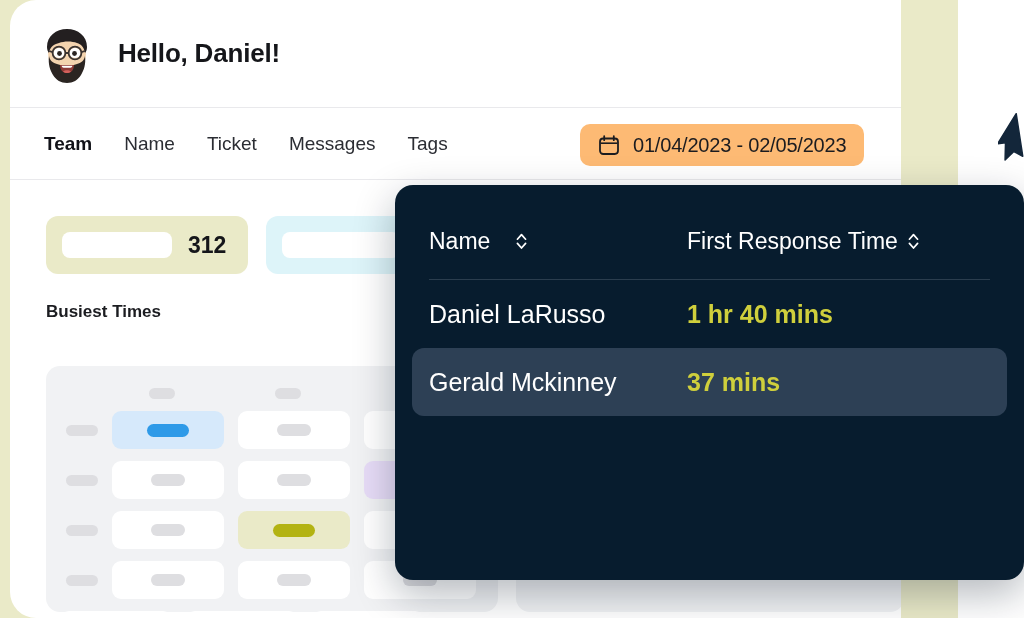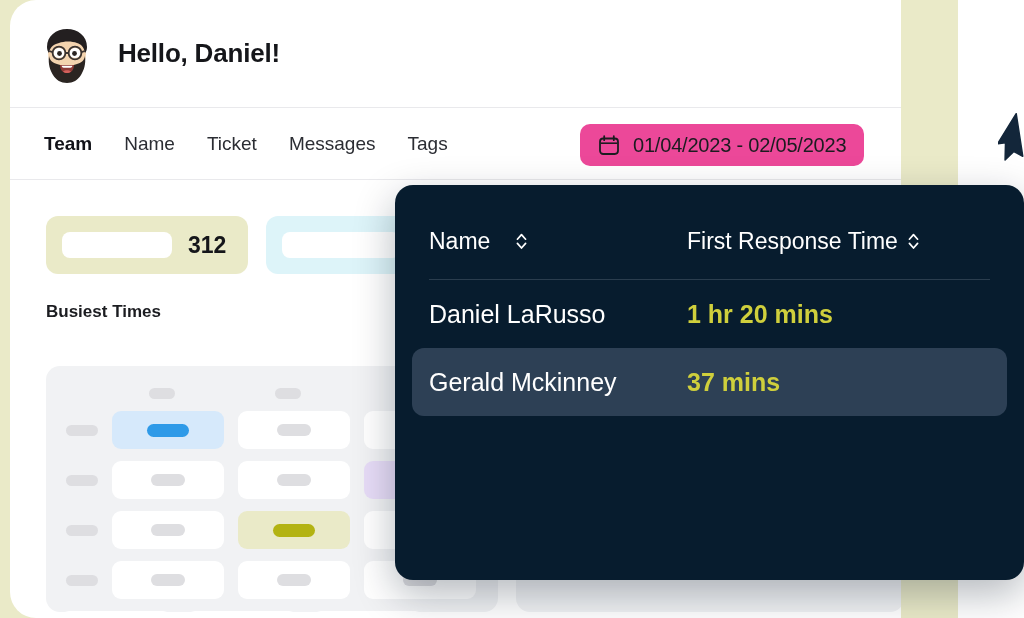--- a/index.html
+++ b/index.html
@@ -70,21 +70,21 @@
     color: #2b2d33;
     white-space: nowrap;
   }
   .tab.active { font-weight: 700; color: #111218; }
 
   .daterange {
     position: absolute;
     left: 570px; top: 16px;
     height: 42px;
     display: flex; align-items: center; gap: 13px;
-    background: #ec4899;
+    background: #fdba74;
     border-radius: 10px;
     padding: 0 18px;
     white-space: nowrap;
   }
   .daterange-text {
     font-size: 20px;
     color: #1b1c20;
     letter-spacing: -0.2px;
   }
   .cal-icon { width: 22px; height: 22px; display: block; flex: 0 0 22px; }
@@ -384,21 +384,21 @@
           <path d="M2.4 8.2L6.5 3.6l4.1 4.6" fill="none" stroke="#ffffff" stroke-width="1.7" stroke-linecap="round" stroke-linejoin="round"></path>
           <path d="M2.4 12.4l4.1 4.6 4.1-4.6" fill="none" stroke="#ffffff" stroke-width="1.7" stroke-linecap="round" stroke-linejoin="round"></path>
         </svg>
       </div>
     </div>
 
     <div class="dp-divider"></div>
 
     <div class="dp-row">
       <div class="dp-name">Daniel LaRusso</div>
-      <div class="dp-time">1 hr 20 mins</div>
+      <div class="dp-time">1 hr 40 mins</div>
     </div>
     <div class="dp-row highlighted">
       <div class="dp-name">Gerald Mckinney</div>
       <div class="dp-time">37 mins</div>
     </div>
     <div class="dp-row">
     </div>
   </div>
 
   <svg class="cursor-arrow" viewBox="0 0 34 52">

